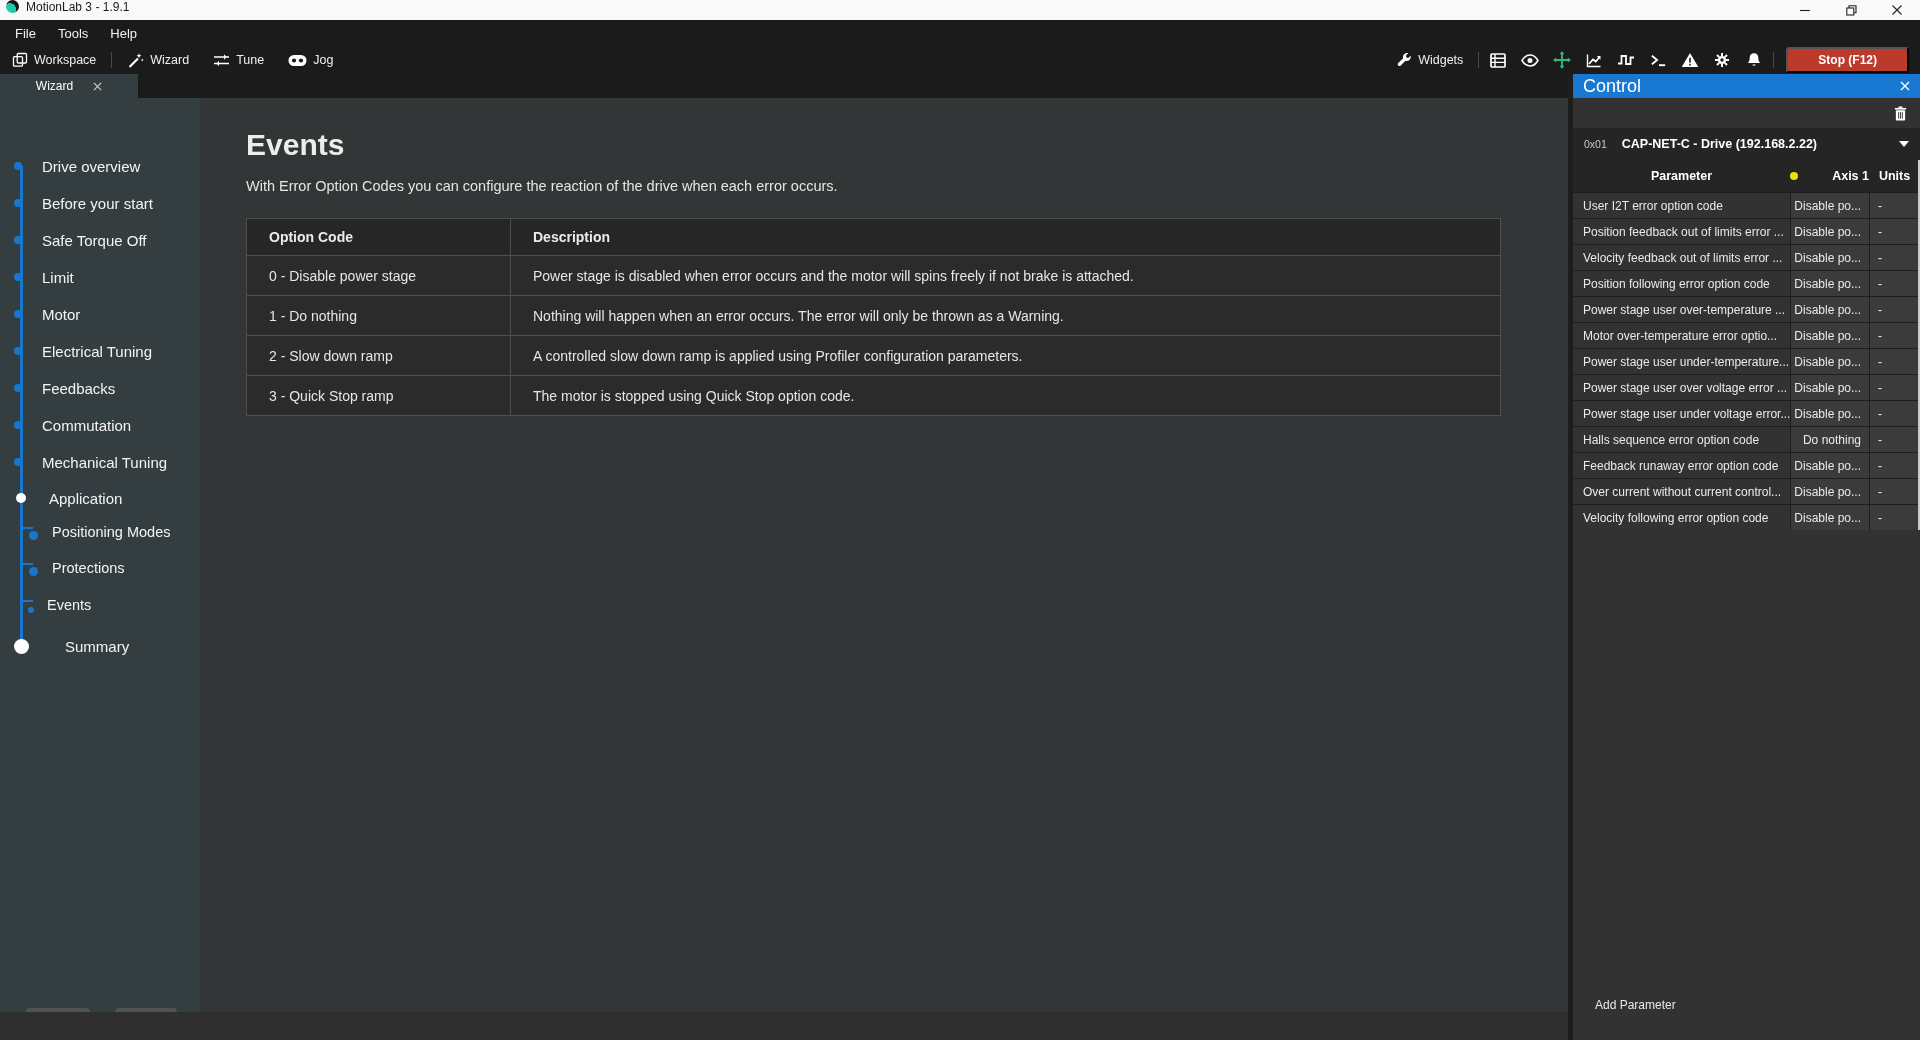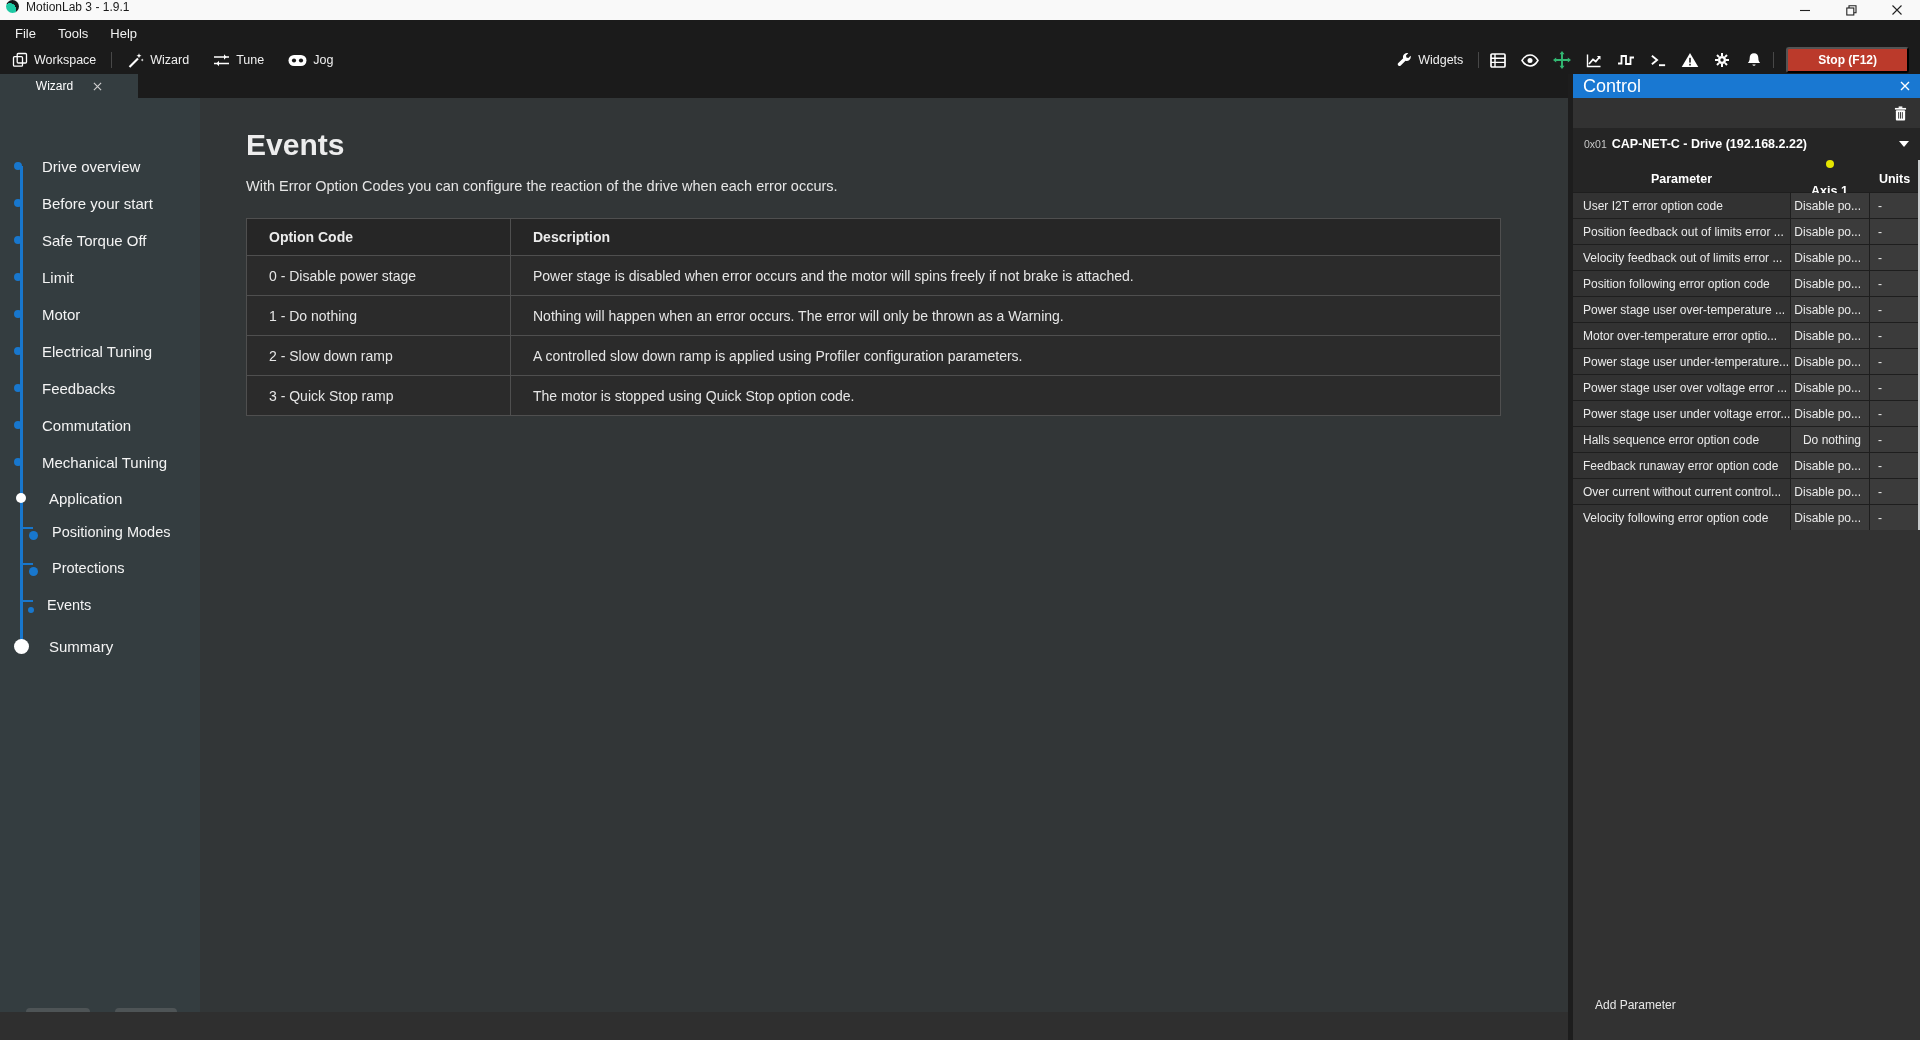--- a/index.html
+++ b/index.html
@@ -48,21 +48,21 @@
   .wline { position:absolute; left:20px; top:68px; width:3px; height:480px; background:#1877cd; }
   .connector { position:absolute; left:21px; width:12px; height:2px; background:#1877cd; }
   .step { position:absolute; left:0; right:0; height:24px; display:flex; align-items:center;
           transform:translateY(-12px); font-size:15px; color:#f4f4f4; }
   .step .bullet { border-radius:50%; flex:none; }
   .step.main .bullet { margin-left:14px; width:7px; height:7px; border:4px solid #1877cd; background:#fff; }
   .step.main .lbl { margin-left:20px;text-align:center; }
   .step.app .bullet { margin-left:16px; width:10px; height:10px; background:#fff; }
   .step.app .lbl { margin-left:23px; }
   .step.summary .bullet { margin-left:14px; width:15px; height:15px; background:#fff; }
-  .step.summary .lbl { margin-left:20px; }
+  .step.summary .lbl { margin-left:36px; }
   .step.sub { font-size:14.5px;align-items:flex-end; }
   .step.sub .bullet { margin-left:29px; width:9px; height:9px; background:#1877cd; }
   .step.sub .lbl { margin-left:14px; }
   .step.sub.current .bullet { margin-left:28px; width:4px; height:4px; border:3.5px solid #1877cd; background:#fff; }
   .step.sub.current .lbl { margin-left:13px; }
   .navbtn { position:absolute; height:30px; background:#4e5456; border:none; border-radius:4px;
             color:#fff; font-size:13.5px; font-family:inherit;margin-top:46px; }
   .navbtn.prev { left:26px; top:864px; width:64px; }
   .navbtn.next { left:115px; top:864px; width:62px; }
 
@@ -77,27 +77,27 @@
                 border:1px solid #4f4f4f; color:#e6e6e6; }
   .octable .codecol { width:264px; }
 
   
   .rightpanel { position:absolute; top:0; bottom:0; left:1573px; right:0; background:#323232; }
   .ctrlheader { height:24px; background:#1978d2; display:flex; align-items:center;
                 padding:0 10px; font-size:18px; color:#fff; }
   .ctrlheader .x { margin-left:auto; display:flex; }
   .ctrltools { height:30px; display:flex; align-items:center; justify-content:flex-end; padding-right:13px; }
   .devicerow { height:32px; background:#252525; display:flex; align-items:center; padding:0 11px; }
-  .devaddr { font-size:10.5px; color:#c8c8c8; margin-right:5px; }
+  .devaddr { font-size:10.5px; color:#c8c8c8; margin-right:15px; }
   .devname { font-size:12.5px; font-weight:bold; color:#fff; }
   .devcaret { margin-left:auto; display:flex; }
   .pheader { height:32px; background:#252525; display:grid; grid-template-columns:217px 79px 51px;
              align-items:center; font-size:12.5px; font-weight:bold; color:#fff; }
   .pheader .pc { text-align:center; }
-  .pheader .ax { display:flex; align-items:center; justify-content:center; gap:16px;flex-direction:column; }
+  .pheader .ax { display:flex; align-items:center; justify-content:space-between; gap:16px; }
   .dot { width:8px; height:8px; border-radius:50%; background:#e6e600; }
   .prow { display:grid; grid-template-columns:217px 79px 51px; height:26px; border-top:1px solid #1e1e1e; }
   .prow:last-of-type { border-bottom:1px solid #1e1e1e; }
   .pcell { display:flex; align-items:center; font-size:12px; color:#eaeaea;
            white-space:nowrap; overflow:hidden; }
   .pname { background:#323232; padding-left:10px; }
   .pval  { background:#3b3b3b; border-left:1px solid #1e1e1e; justify-content:flex-end; padding-right:8px; }
   .punit { background:#3b3b3b; border-left:1px solid #1e1e1e; padding-left:8px; }
   .scrollthumb { position:absolute; right:0; top:86px; width:2px; height:370px; background:#c9cccd; }
   .addparam { position:absolute; left:22px; top:924px; font-size:12px; color:#e8e8e8; }

